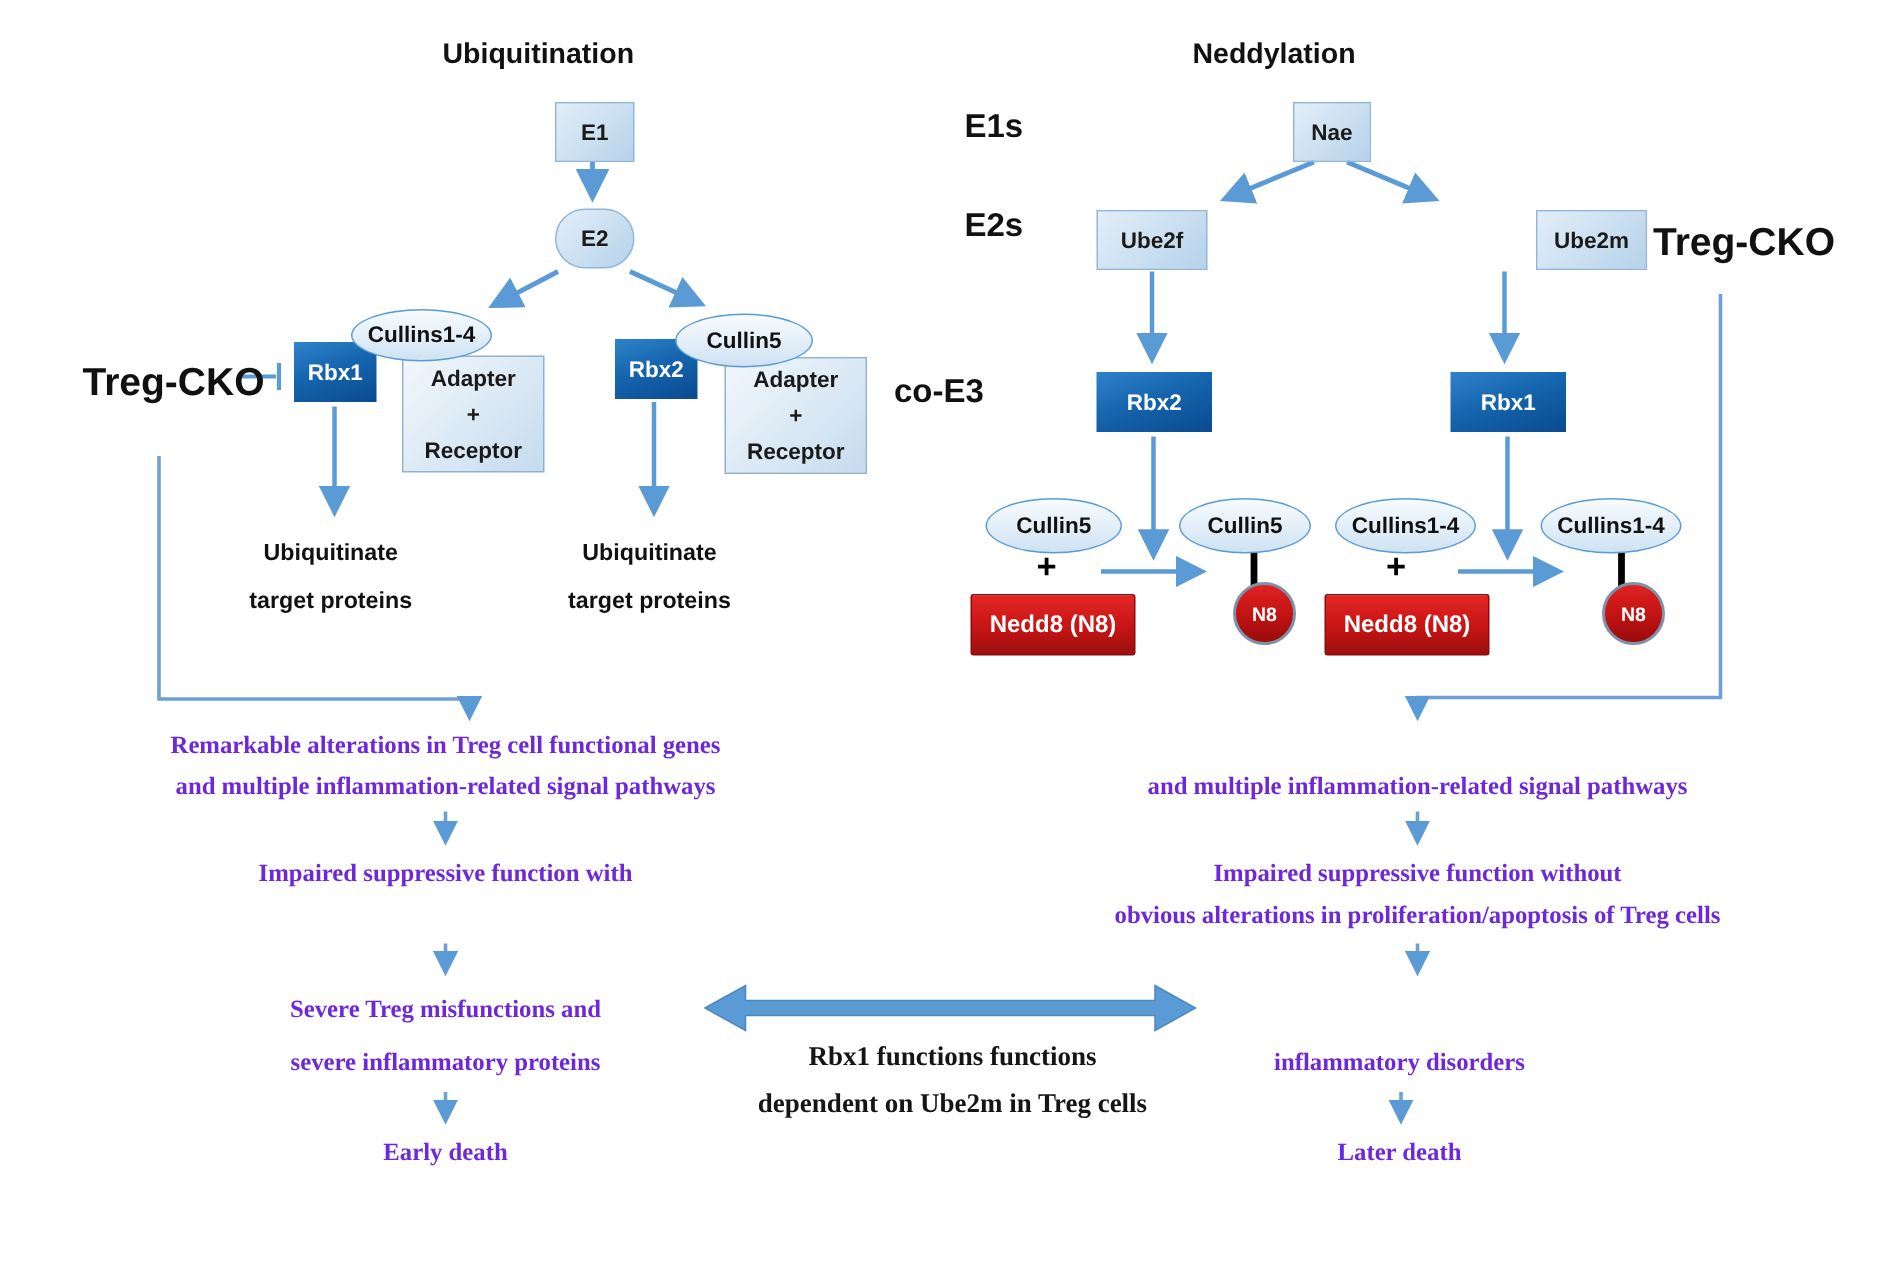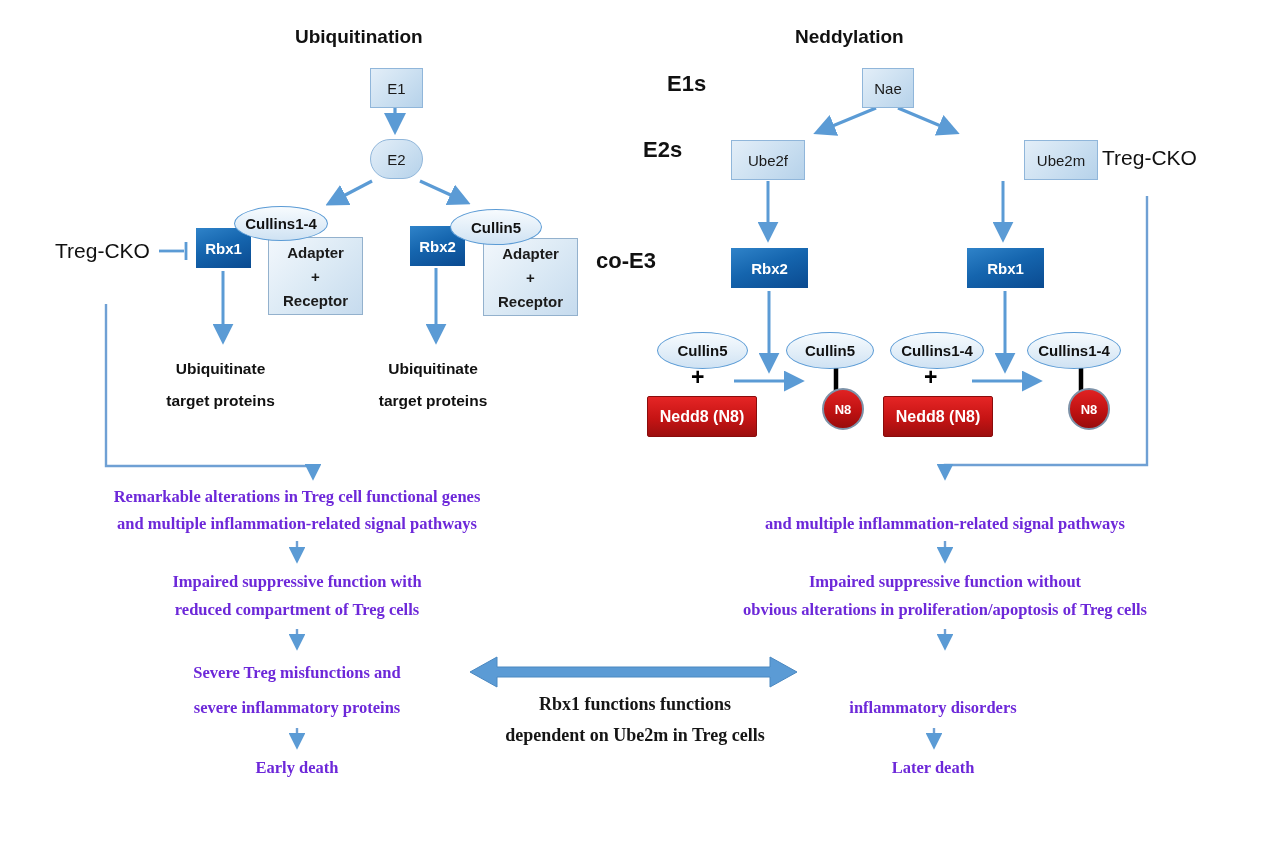--- a/index.html
+++ b/index.html
@@ -2,24 +2,24 @@
 <html><head>
 <meta charset="utf-8">
 <style>
   html,body{margin:0;padding:0;background:#fff;}
   #canvas{position:relative;width:1268px;height:845px;background:#ffffff;overflow:hidden;
           font-family:"Liberation Sans",sans-serif;color:#111;}
   #wires{position:absolute;left:0;top:0;width:1268px;height:845px;z-index:1;}
   .abs{position:absolute;white-space:nowrap;}
   .title{font-size:19px;font-weight:bold;text-align:left;width:200px;z-index:5;}
   .rowlabel{font-size:22px;font-weight:bold;z-index:5;}
-  .treg{font-size:21px;font-weight:normal;z-index:5;}
+  .treg{font-size:26px;font-weight:bold;z-index:5;}
   .lightbox{background:linear-gradient(135deg,#e3eef8 0%,#cfe2f2 45%,#b6d2ea 100%);
             border:1px solid #90b6da;display:flex;align-items:center;justify-content:center;
-            font-size:15px;font-weight:normal;color:#1a1a1a;z-index:2;}
+            font-size:15px;font-weight:bold;color:#1a1a1a;z-index:2;}
   .darkbox{background:linear-gradient(160deg,#2f83c9 0%,#14superb 0%,#1565ae 45%,#0a4a90 100%);
            background:linear-gradient(160deg,#2f83c9 0%,#1565ae 45%,#0a4a90 100%);
            display:flex;align-items:center;justify-content:center;
            font-size:15px;font-weight:bold;color:#fff;z-index:3;}
   .adapterbox{background:linear-gradient(135deg,#f2f7fc 0%,#dcea f5 50%,#c6dbee 100%);
               background:linear-gradient(135deg,#f2f7fc 0%,#dceaf5 50%,#c6dbee 100%);
               border:1px solid #93b1cd;z-index:2;text-align:center;
               font-size:15px;font-weight:bold;color:#1a1a1a;line-height:24px;padding-top:3px;box-sizing:border-box;}
   .ellipse{border-radius:50%;background:linear-gradient(180deg,#f7fbfe 0%,#e2eef8 55%,#cfe2f3 100%);
            border:1.5px solid #5b9bd5;display:flex;align-items:center;justify-content:center;
@@ -78,21 +78,21 @@
 
     <path d="M945 541 V560" stroke="#6fa0d4" stroke-width="2.4" fill="none" marker-end="url(#ah)"></path>
     <path d="M945 629 V647" stroke="#6fa0d4" stroke-width="2.4" fill="none" marker-end="url(#ah)"></path>
     <path d="M934 728 V746" stroke="#6fa0d4" stroke-width="2.4" fill="none" marker-end="url(#ah)"></path>
 
     <polygon points="470,672 497,657 497,667 770,667 770,657 797,672 770,687 770,677 497,677 497,687" fill="#5b9bd5" stroke="#4a88c0" stroke-width="1"></polygon>
   </svg>
 
   <div class="abs title" style="left:295px;top:26px;">Ubiquitination</div>
   <div class="abs title" style="left:795px;top:26px;">Neddylation</div>
-  <div class="abs rowlabel" style="left:643px;top:71px;margin-left:24px;">E1s</div>
+  <div class="abs rowlabel" style="left:643px;top:71px;">E1s</div>
   <div class="abs rowlabel" style="left:643px;top:137px;">E2s</div>
   <div class="abs rowlabel" style="left:596px;top:248px;">co-E3</div>
 
   <div class="abs lightbox" style="left:370px;top:68px;width:51px;height:38px;">E1</div>
   <div class="abs lightbox" style="left:370px;top:139px;width:51px;height:38px;border-radius:20px;">E2</div>
   <div class="abs treg" style="left:55px;top:239px;">Treg-CKO</div>
 
   <div class="abs darkbox" style="left:196px;top:228px;width:55px;height:40px;">Rbx1</div>
   <div class="abs ellipse" style="left:234px;top:206px;width:92px;height:33px;">Cullins1-4</div>
   <div class="abs adapterbox" style="left:268px;top:237px;width:95px;height:78px;">
@@ -134,21 +134,20 @@
 
   <div class="abs ellipse" style="left:890px;top:332px;width:92px;height:35px;">Cullins1-4</div>
   <div class="abs plus" style="left:924px;top:364px;">+</div>
   <div class="abs redbox" style="left:883px;top:396px;width:108px;height:39px;">Nedd8 (N8)</div>
   <div class="abs ellipse" style="left:1027px;top:332px;width:92px;height:35px;">Cullins1-4</div>
   <div class="abs n8" style="left:1068px;top:388px;width:42px;height:42px;">N8</div>
 
   <div class="abs flowline" style="left:56px;top:487px;width:482px;">Remarkable alterations in Treg cell functional genes</div>
   <div class="abs flowline" style="left:56px;top:514px;width:482px;">and multiple inflammation-related signal pathways</div>
   <div class="abs flowline" style="left:56px;top:572px;width:482px;">Impaired suppressive function with</div>
-  <div class="abs flowline" style="left:56px;top:600px;width:482px;">reduced compartment of Treg cells</div>
   <div class="abs flowline" style="left:56px;top:663px;width:482px;">Severe Treg misfunctions and</div>
   <div class="abs flowline" style="left:56px;top:698px;width:482px;">severe inflammatory proteins</div>
   <div class="abs flowline" style="left:56px;top:758px;width:482px;">Early death</div>
 
   <div class="abs flowline" style="left:700px;top:514px;width:490px;">and multiple inflammation-related signal pathways</div>
   <div class="abs flowline" style="left:700px;top:572px;width:490px;">Impaired suppressive function without</div>
   <div class="abs flowline" style="left:700px;top:600px;width:490px;">obvious alterations in proliferation/apoptosis of Treg cells</div>
   <div class="abs flowline" style="left:688px;top:698px;width:490px;">inflammatory disorders</div>
   <div class="abs flowline" style="left:688px;top:758px;width:490px;">Later death</div>
 

